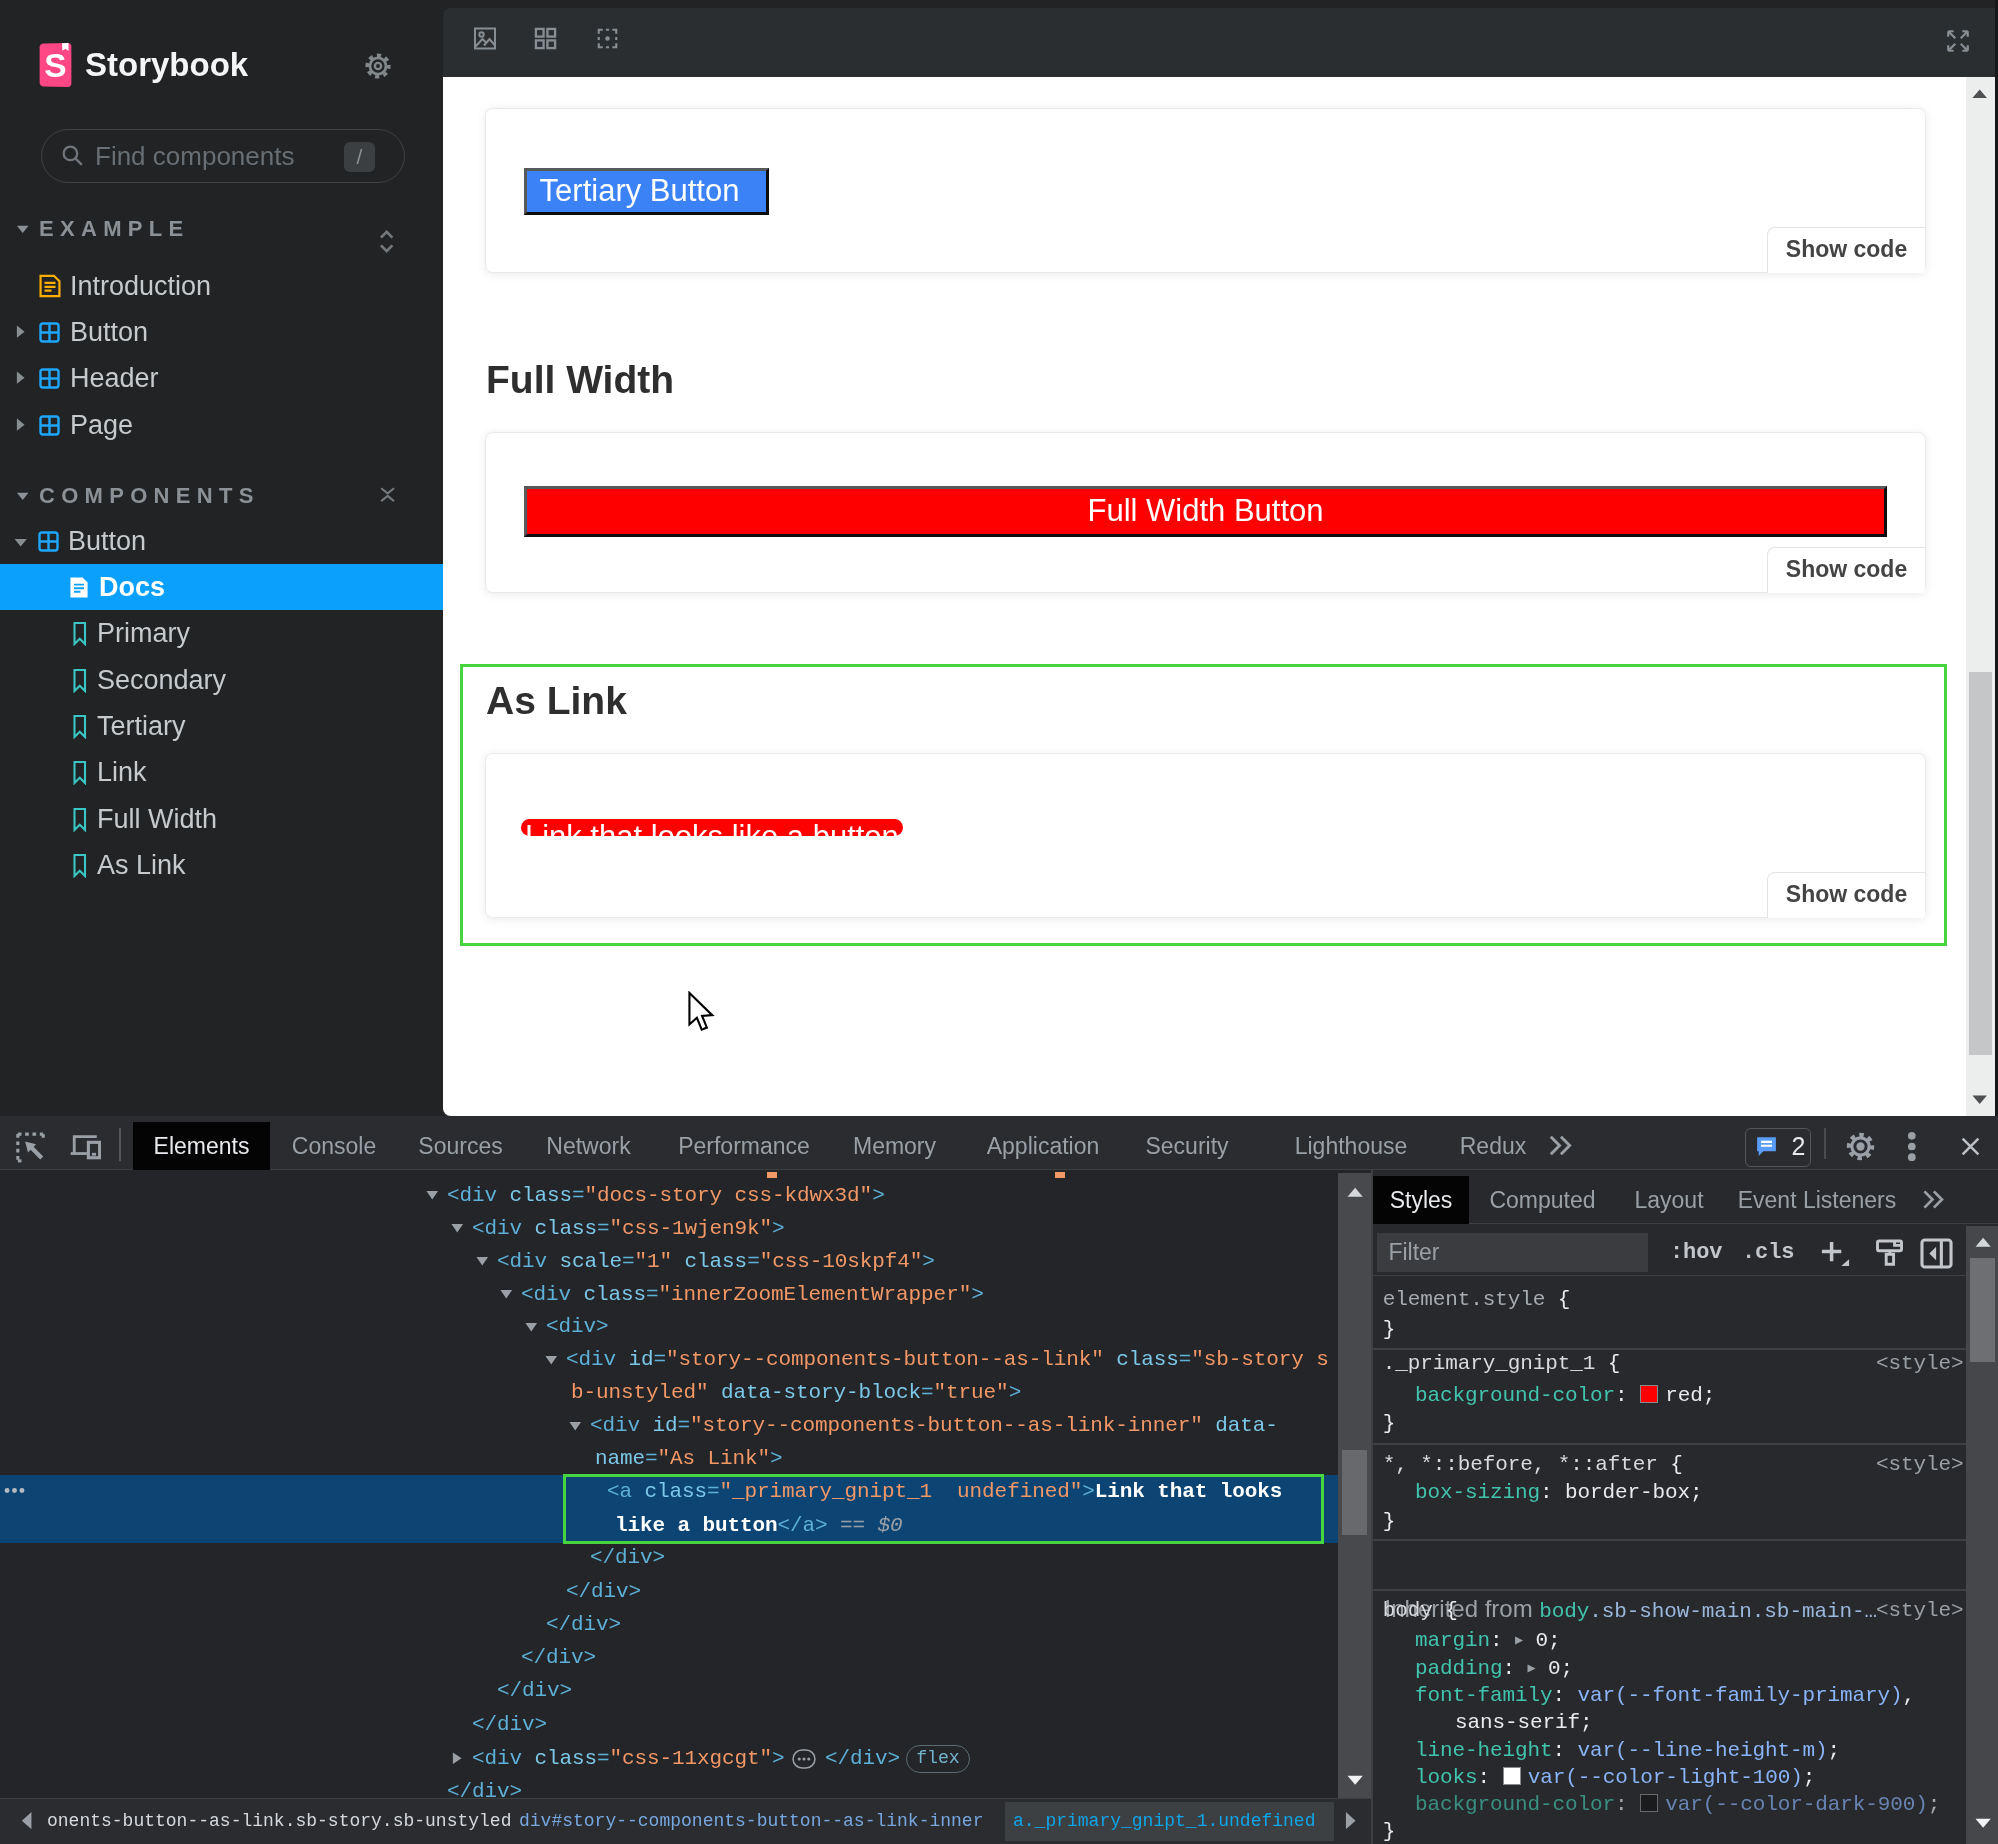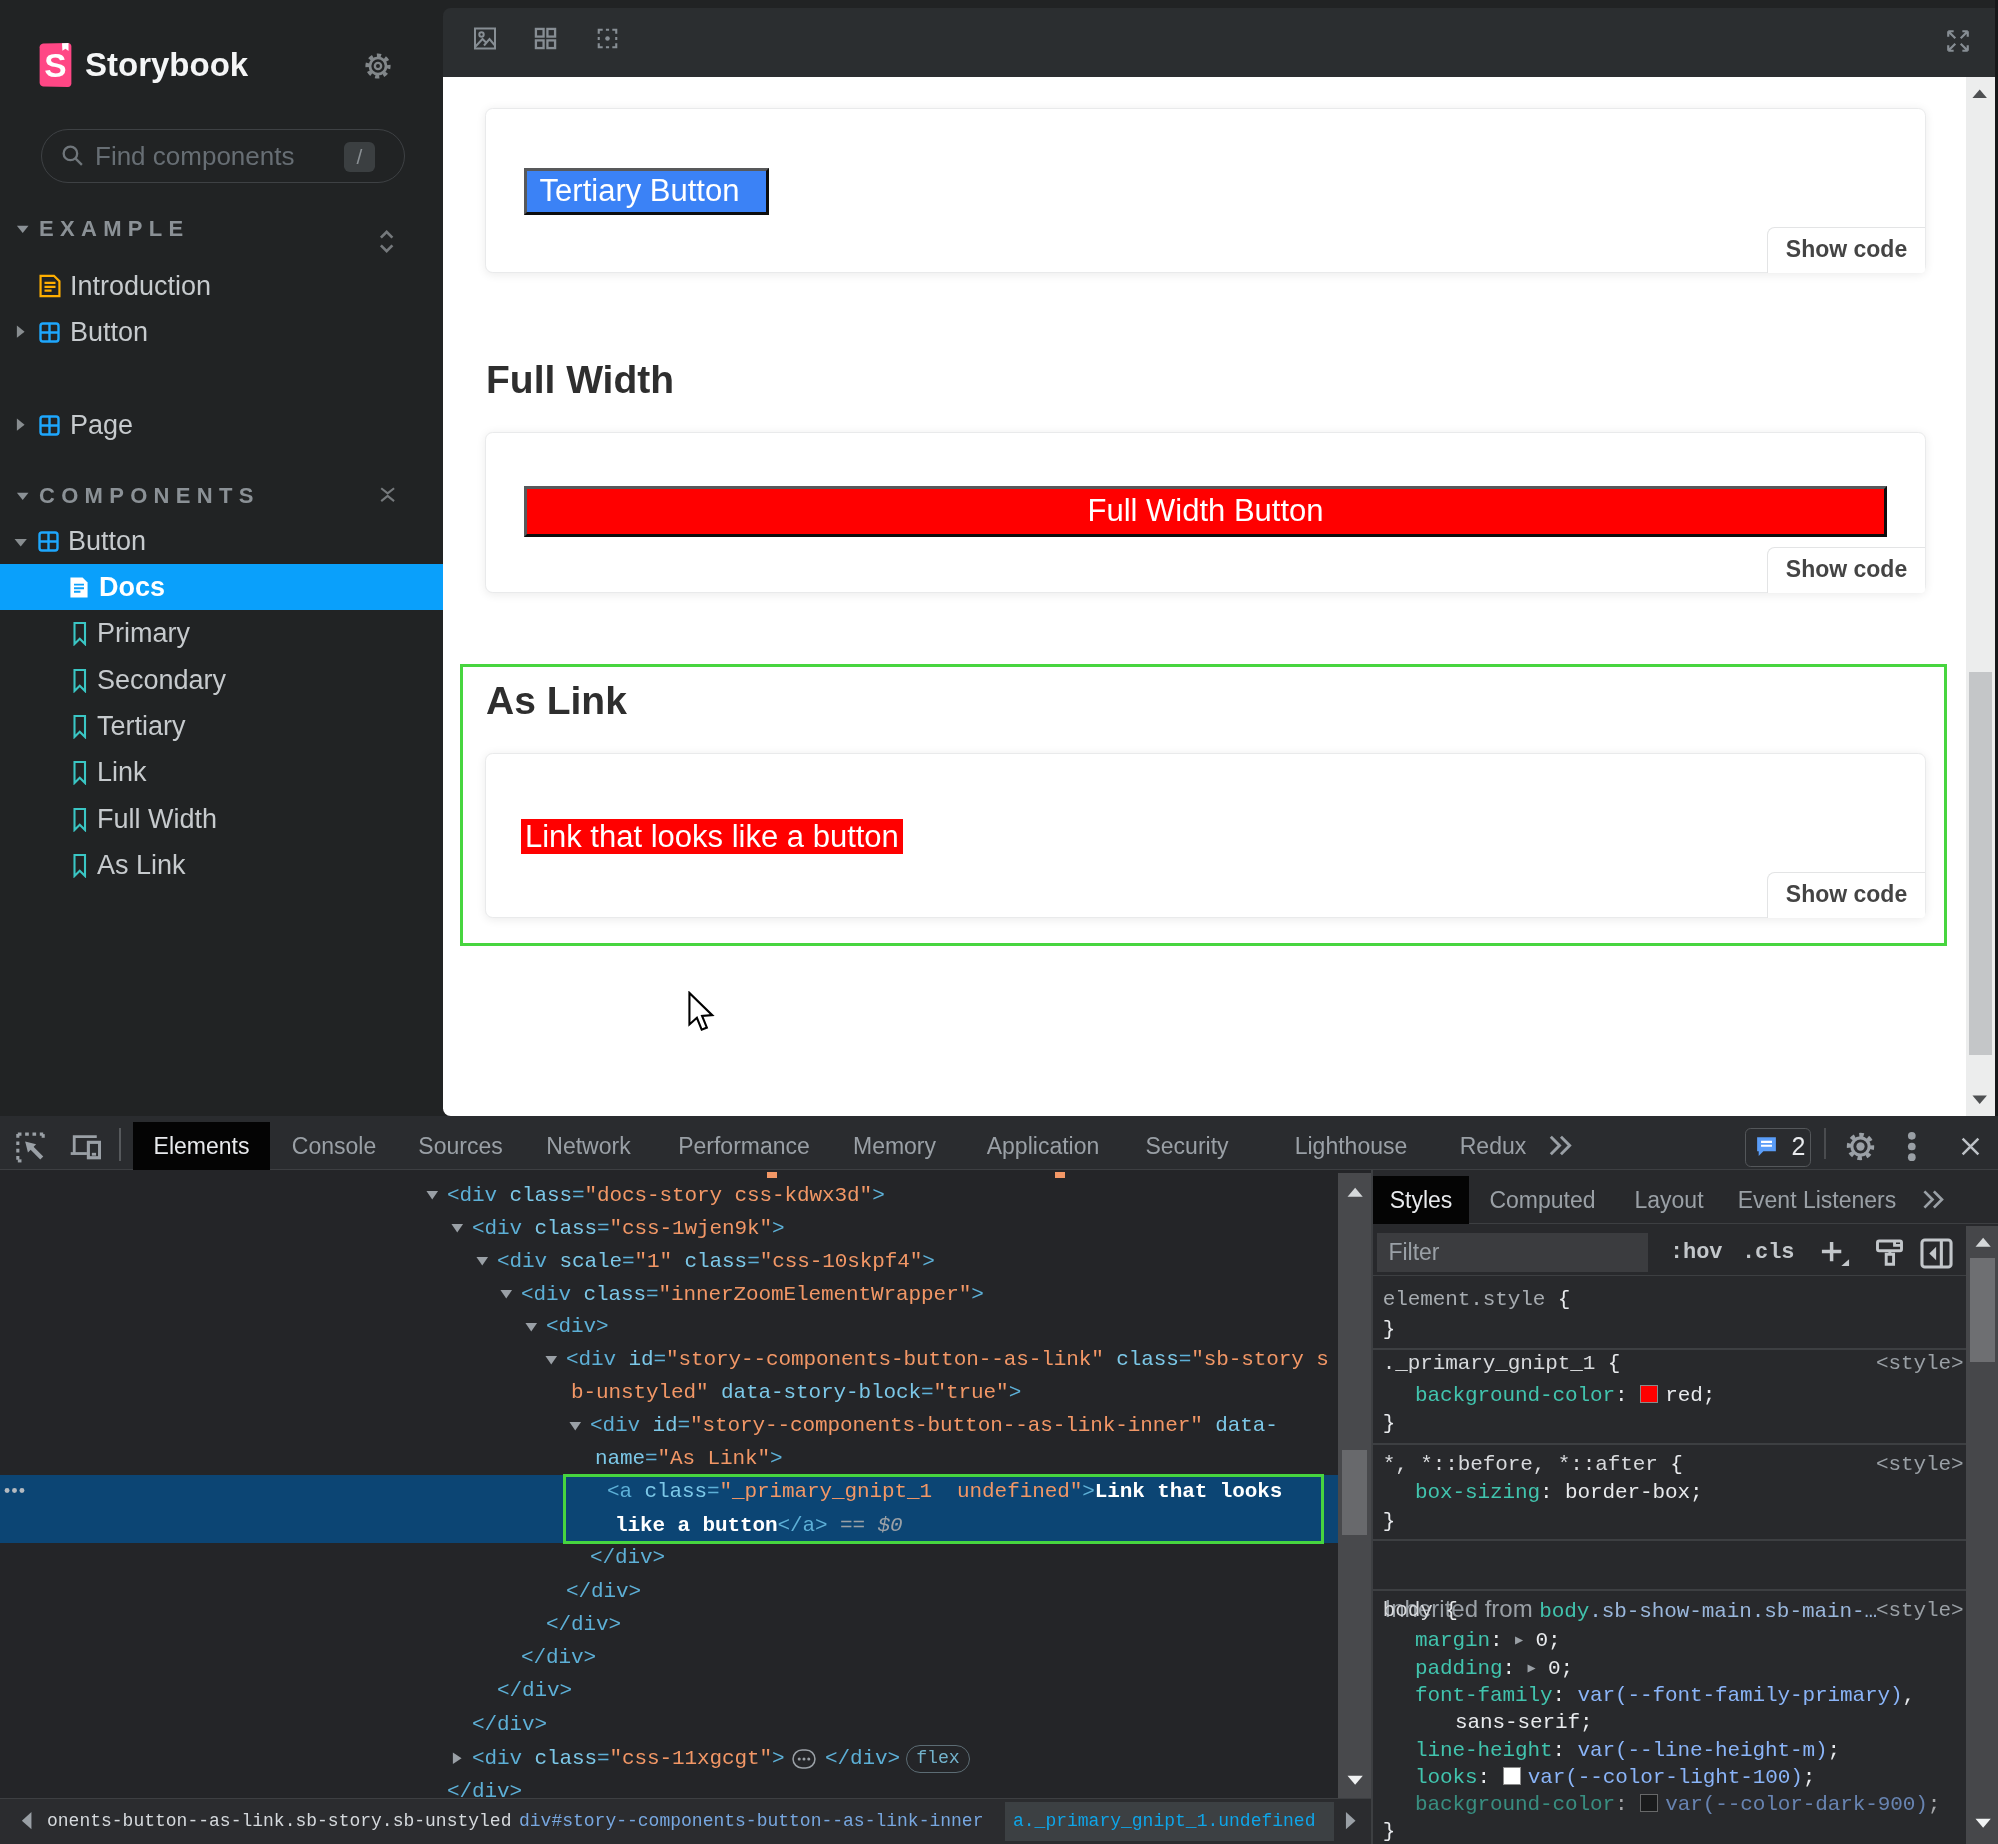--- a/index.html
+++ b/index.html
@@ -74,20 +74,30 @@
     <div class="srow" style="top:309px;">
       <svg class="abs" style="left:13.5px; top:15.4px;" width="13.5" height="15.4" viewBox="0 0 8 10">
           <path d="M1.5 1 L6.5 5 L1.5 9 Z" fill="#888d90"></path>
         </svg>
       <svg class="abs" style="left:39px; top:12.6px;" width="21" height="21" viewBox="0 0 14 14" fill="none" stroke="#1ea7fd" stroke-width="1.6">
         <rect x="1" y="1" width="12" height="12" rx="1.6"></rect>
           <path d="M7 1 L7 13 M1 7 L13 7"></path>
       </svg>
       <div class="abs" style="left:70px;">Button</div>
     </div>
+    <div class="srow" style="top:355px;">
+      <svg class="abs" style="left:13.5px; top:15.4px;" width="13.5" height="15.4" viewBox="0 0 8 10">
+          <path d="M1.5 1 L6.5 5 L1.5 9 Z" fill="#888d90"></path>
+        </svg>
+      <svg class="abs" style="left:39px; top:12.6px;" width="21" height="21" viewBox="0 0 14 14" fill="none" stroke="#1ea7fd" stroke-width="1.6">
+        <rect x="1" y="1" width="12" height="12" rx="1.6"></rect>
+          <path d="M7 1 L7 13 M1 7 L13 7"></path>
+      </svg>
+      <div class="abs" style="left:70px;">Header</div>
+    </div>
     <div class="srow" style="top:402px;">
       <svg class="abs" style="left:13.5px; top:15.4px;" width="13.5" height="15.4" viewBox="0 0 8 10">
           <path d="M1.5 1 L6.5 5 L1.5 9 Z" fill="#888d90"></path>
         </svg>
       <svg class="abs" style="left:39px; top:12.6px;" width="21" height="21" viewBox="0 0 14 14" fill="none" stroke="#1ea7fd" stroke-width="1.6">
         <rect x="1" y="1" width="12" height="12" rx="1.6"></rect>
           <path d="M7 1 L7 13 M1 7 L13 7"></path>
       </svg>
       <div class="abs" style="left:70px;">Page</div>
     </div>
@@ -194,21 +204,21 @@
     <div class="h3" style="left:43px; top:281px;">Full Width</div>
 
     <div class="card" style="left:42px; top:355px; width:1441px; height:161px;"></div>
     <div class="abs" style="left:81px; top:409px; width:1363px; height:51px; background:#ff0000; border:3.9px solid; border-color:#58595b #0d0d0d #0d0d0d #58595b; color:#fff; font-size:31px; line-height:43px; text-align:center;">Full Width Button</div>
     <div class="showcode" style="left:1324px; top:470px;">Show code</div>
 
     <div class="abs" style="left:17.4px; top:587px; width:1487px; height:282px; border:3.9px solid #47d53f;"></div>
     <div class="h3" style="left:43px; top:602px;">As Link</div>
 
     <div class="card" style="left:42px; top:676px; width:1441px; height:165px;"></div>
-    <div class="abs" style="left:78px; top:742px; height:35px; background:#ff0000; color:#fff; font-size:31px; line-height:35px; padding:0 3.9px;">Link that looks like a button</div>
+    <div class="abs" style="left:78px; top:742px; height:17px; background:#ff0000; color:#fff; font-size:31px; line-height:35px; padding:0 3.9px;border-radius:11px;">Link that looks like a button</div>
     <div class="showcode" style="left:1324px; top:795px;">Show code</div>
 
     <svg class="abs" style="left:244px; top:914px;" width="29" height="45" viewBox="0 0 15 23.5">
       <path d="M1.2 1 L1.2 17.5 L5.1 14 L7.6 20.2 L10.3 19.1 L7.8 13 L13.1 12.6 Z" fill="#fff" stroke="#000" stroke-width="1.1"></path>
     </svg>
 
     <div class="abs" style="left:1523px; top:0; width:29px; height:1039px; background:#eceded;"></div>
     <svg class="abs" style="left:1528px; top:9.7px;" width="17.4" height="13.5" viewBox="0 0 12 8">
         <path d="M6 1 L11 7 L1 7 Z" fill="#4e5052"></path>
       </svg>

